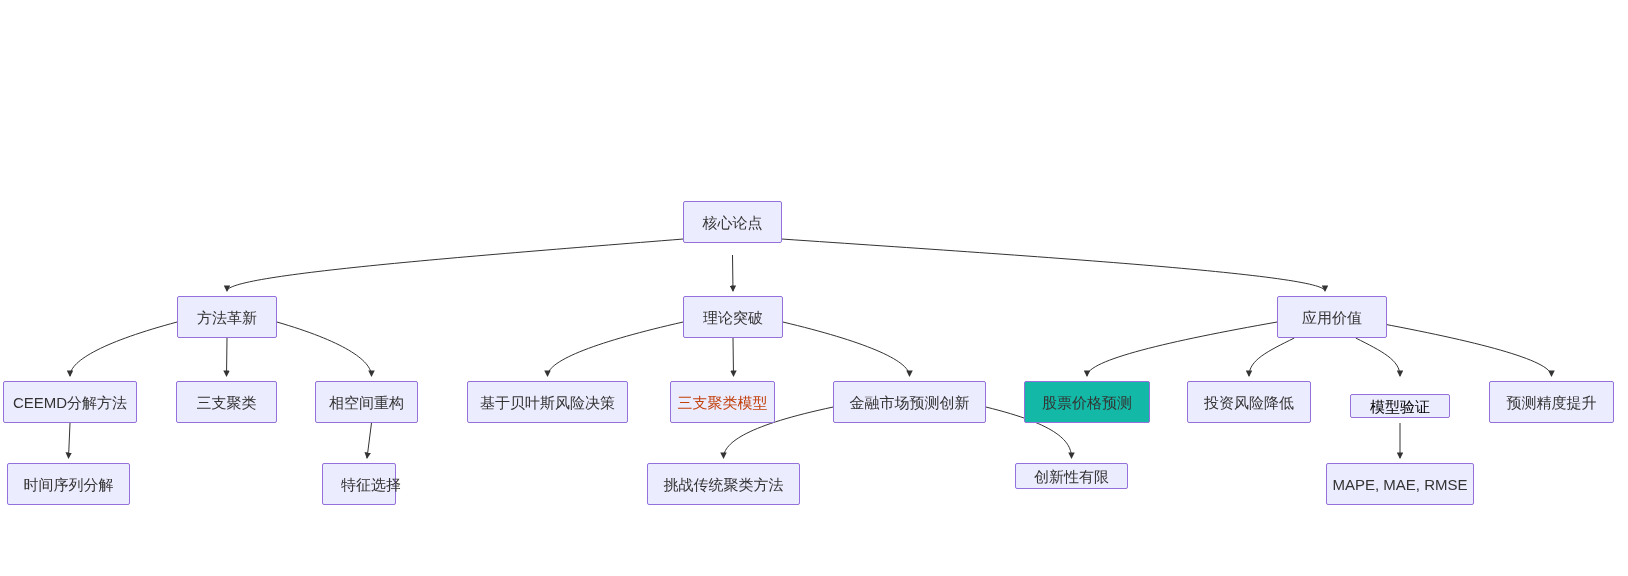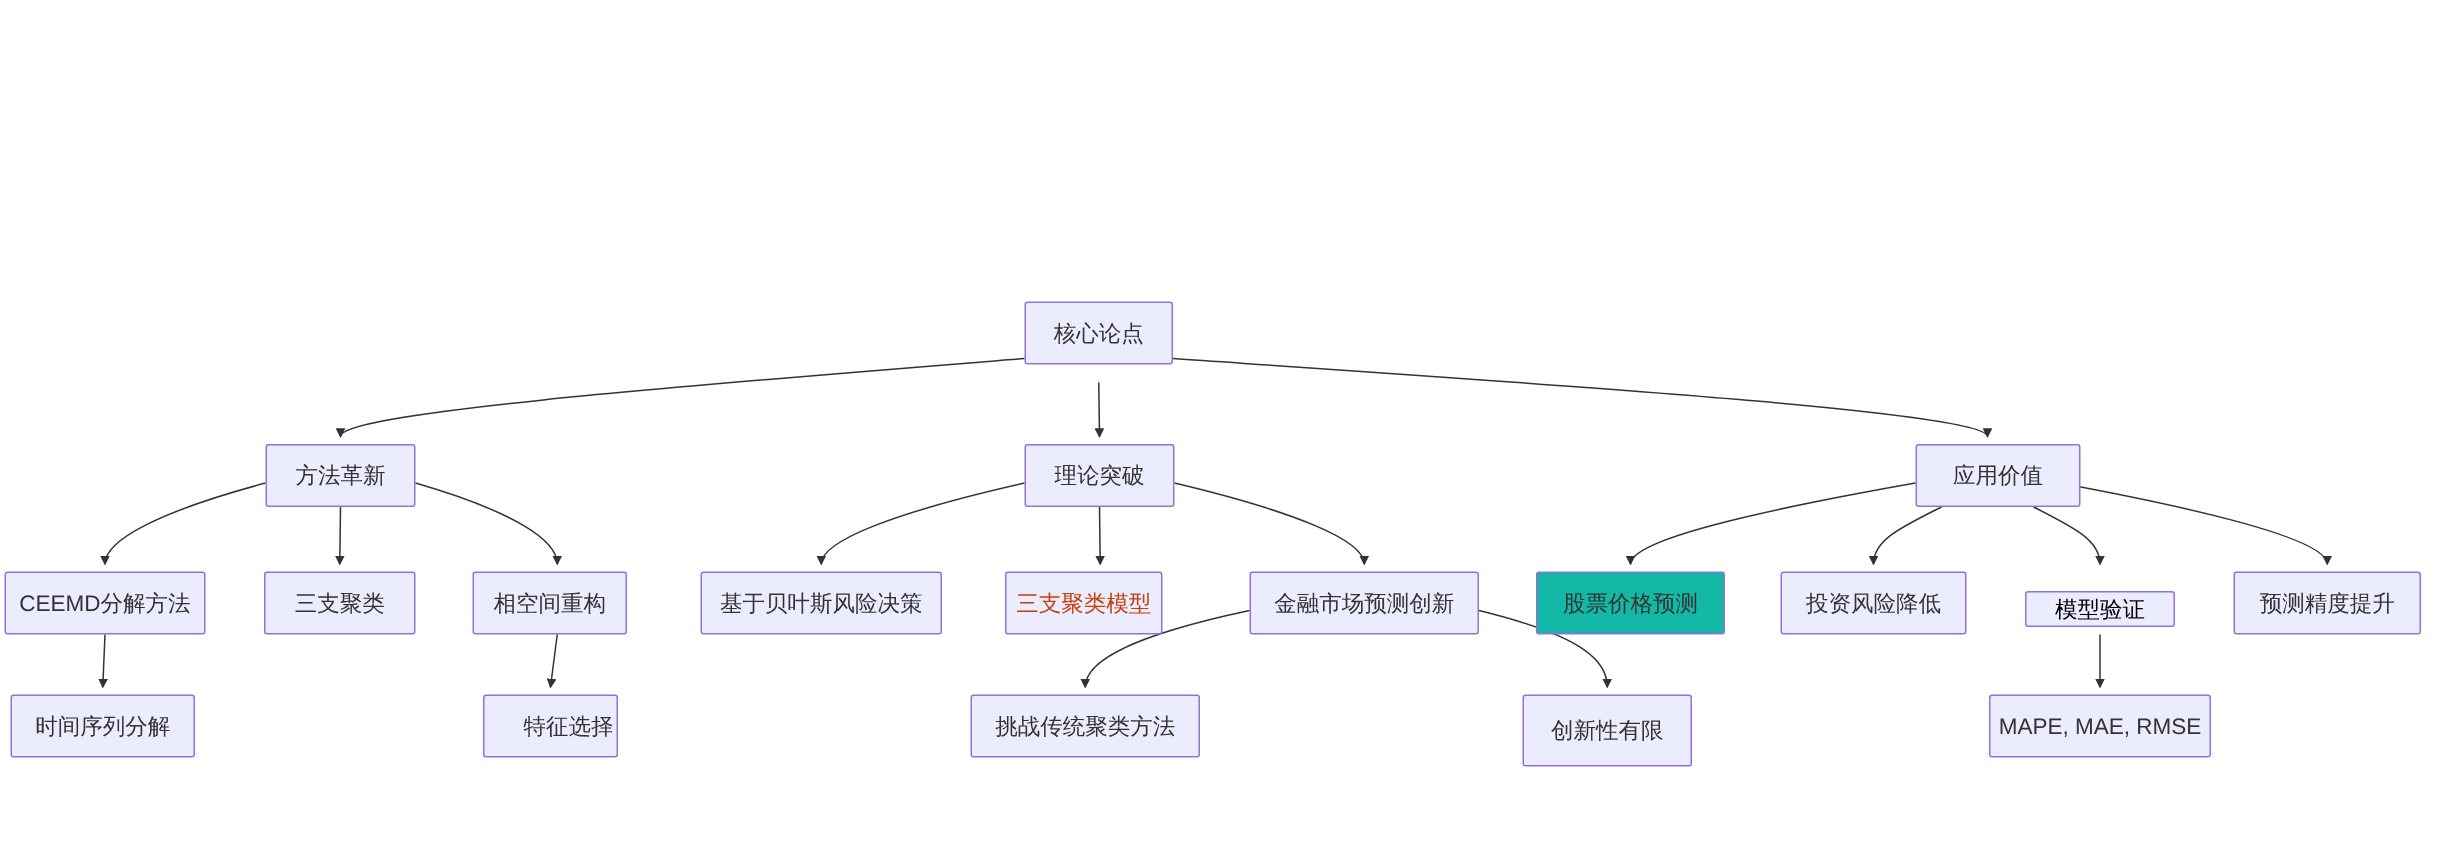--- a/index.html
+++ b/index.html
@@ -106,26 +106,26 @@
       </div>
       <div class="node" style="left: 1350px; top: 381px; width: 100px; height: 24px; background: rgb(236, 236, 255); border-color: rgb(147, 112, 219); color: #000000; margin-top: 13px;">
         <span class="node-label">模型验证</span>
       </div>
       <div class="node" style="left: 1489px; top: 381px; width: 125px; height: 42px; background: rgb(236, 236, 255); border-color: rgb(147, 112, 219); color: rgb(51, 51, 51);">
         <span class="node-label">预测精度提升</span>
       </div>
       <div class="node" style="left: 7px; top: 463px; width: 123px; height: 42px; background: rgb(236, 236, 255); border-color: rgb(147, 112, 219); color: rgb(51, 51, 51); text-align: center;">
         <span class="node-label">时间序列分解</span>
       </div>
-      <div class="node" style="left: 322px; top: 463px; width: 90px; height: 42px; background: rgb(236, 236, 255); border-color: rgb(147, 112, 219); color: rgb(51, 51, 51); padding-left: 24px;">
+      <div class="node" style="left: 322px; top: 463px; width: 74px; height: 42px; background: rgb(236, 236, 255); border-color: rgb(147, 112, 219); color: rgb(51, 51, 51); padding-left: 24px;">
         <span class="node-label">特征选择</span>
       </div>
       <div class="node" style="left: 647px; top: 463px; width: 153px; height: 42px; background: rgb(236, 236, 255); border-color: rgb(147, 112, 219); color: rgb(51, 51, 51);">
         <span class="node-label">挑战传统聚类方法</span>
       </div>
-      <div class="node" style="left: 1015px; top: 463px; width: 113px; height: 48px; background: rgb(236, 236, 255); border-color: rgb(147, 112, 219); color: rgb(51, 51, 51); align-items: center;">
+      <div class="node" style="left: 1015px; top: 463px; width: 113px; height: 26px; background: rgb(236, 236, 255); border-color: rgb(147, 112, 219); color: rgb(51, 51, 51); align-items: center;">
         <span class="node-label">创新性有限</span>
       </div>
       <div class="node" style="left: 1326px; top: 463px; width: 148px; height: 42px; background: rgb(236, 236, 255); border-color: rgb(147, 112, 219); color: rgb(51, 51, 51);">
         <span class="node-label">MAPE, MAE, RMSE</span>
       </div>
     </div>
 </div>
 
 </body></html>

